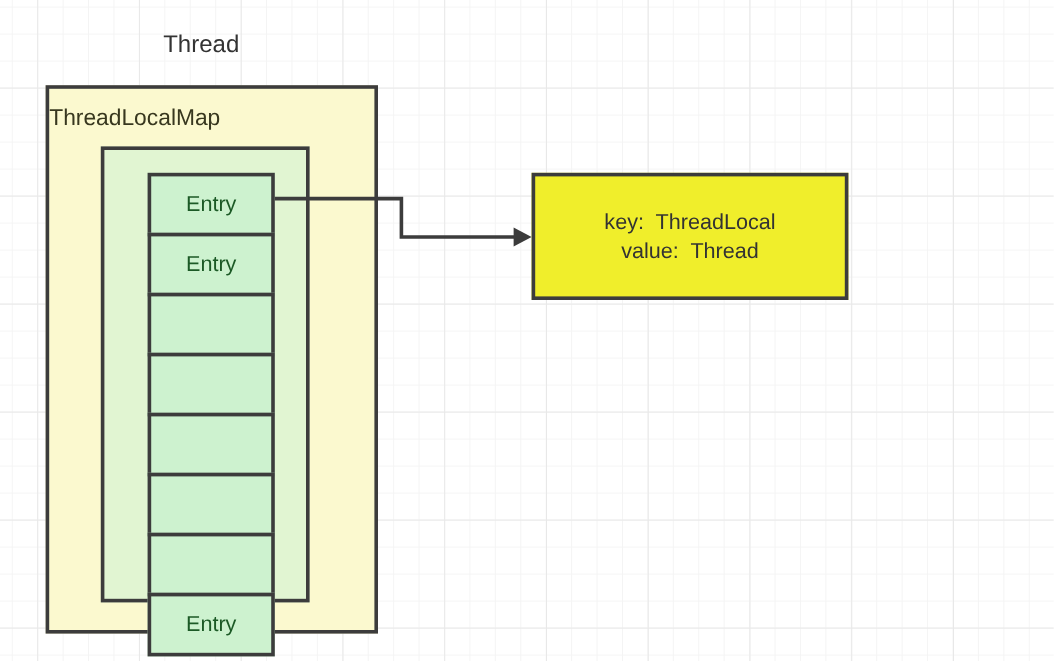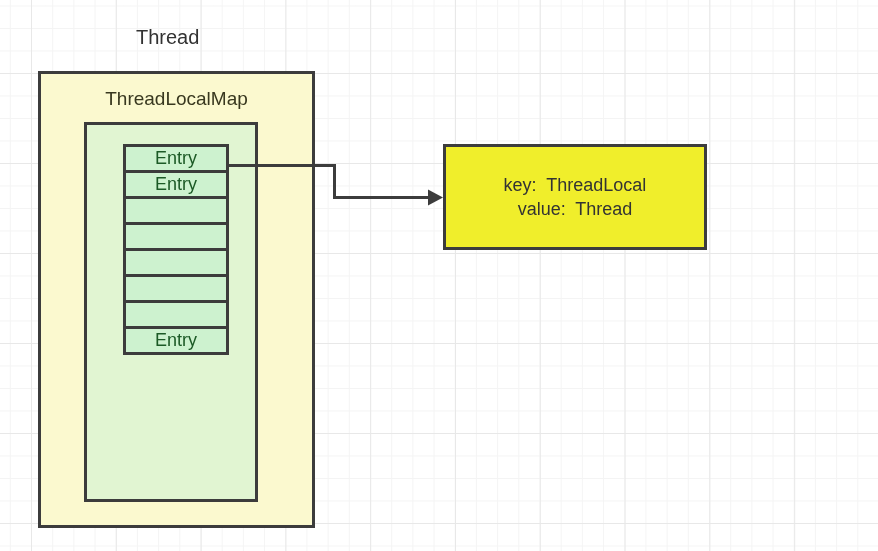--- a/index.html
+++ b/index.html
@@ -46,21 +46,21 @@
     left: 38px;
     top: 71px;
     width: 277px;
     height: 457px;
     box-sizing: border-box;
     background: var(--outer-box-fill);
     border: 3px solid var(--border);
   }
   .map-title {
     padding-top: 14px;
-    text-align: center;
+    text-align: left;
     font-size: 19px;
     color: #38381f;
   }
   .inner-box {
     position: absolute;
     left: 84px;
     top: 122px;
     width: 174px;
     height: 380px;
     box-sizing: border-box;
@@ -69,21 +69,21 @@
   }
   .cells {
     position: absolute;
     left: 123px;
     top: 144px;
     width: 106px;
   }
   .cell {
     box-sizing: border-box;
     width: 106px;
-    height: 29px;
+    height: 53px;
     margin-top: -3px;
     border: 3px solid var(--border);
     background: var(--cell-fill);
     display: flex;
     align-items: center;
     justify-content: center;
     font-size: 18px;
     color: var(--entry-text);
   }
   .cell:first-child { margin-top: 0; }

